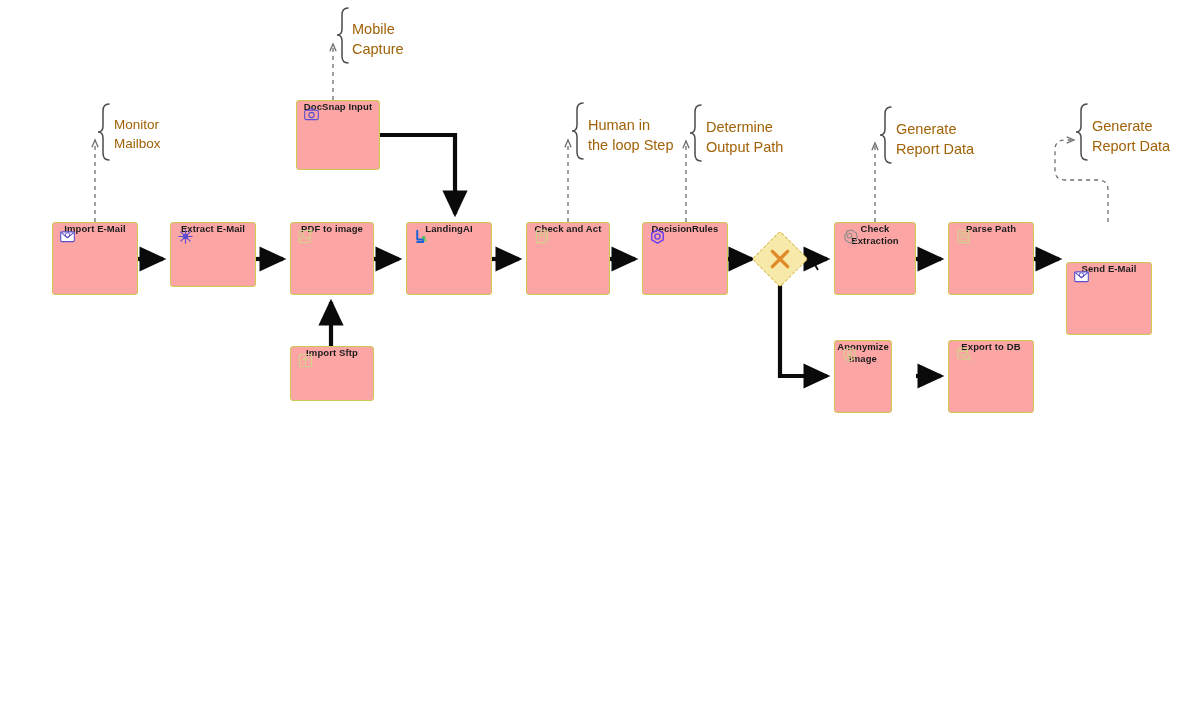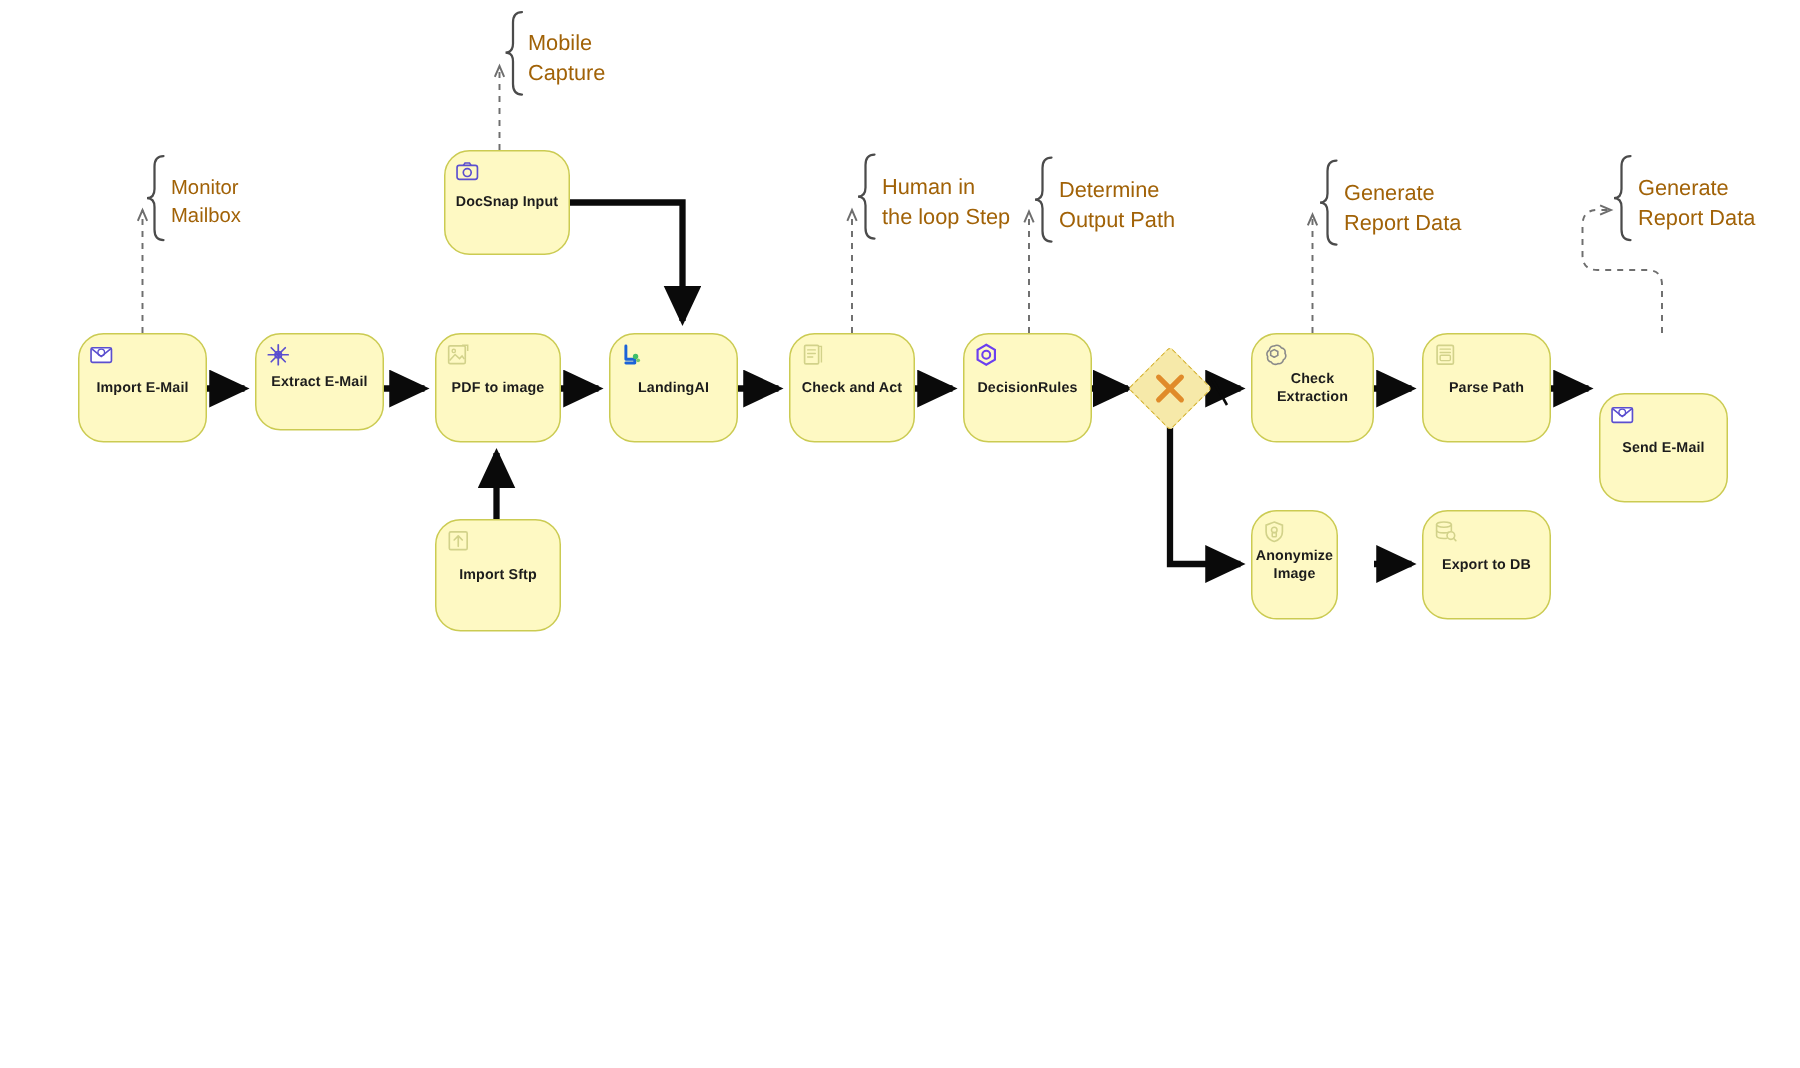--- a/index.html
+++ b/index.html
@@ -5,25 +5,25 @@
   html,body{margin:0;padding:0;background:#ffffff;}
   body{width:1200px;height:712px;position:relative;overflow:hidden;
        font-family:"Liberation Sans","DejaVu Sans",sans-serif;}
 
   #canvas{position:absolute;inset:0;width:1200px;height:712px;}
   #edges{position:absolute;left:0;top:0;width:1200px;height:712px;pointer-events:none;}
 
   
   .node{
     position:absolute;
-    background:#fef9c3;
+    background:#fca5a5;
     border:1.4px solid #cbcb52;
-    border-radius:17px;
+    border-radius:3px;
     box-sizing:border-box;
-    display:flex;align-items:center;justify-content:center;
+    display:flex;align-items:flex-start;justify-content:center;
   }
   .node .label{
     font-size:9.5px;
     font-weight:bold;
     color:#1c1c1c;
     text-align:center;
     line-height:1.25;
     letter-spacing:.1px;
     padding:0 5px;
     user-select:none;
@@ -219,21 +219,21 @@
 
   <div class="node" style="left:296px;top:100px;width:84px;height:70px;">
     <svg class="nicon" viewBox="0 0 20 20">
       <rect x="2" y="5" width="16" height="11" rx="1.8" fill="none" stroke="#5b4fcf" stroke-width="1.3"></rect>
       <path d="M7,5 L8.2,3.2 L11.8,3.2 L13,5" fill="none" stroke="#5b4fcf" stroke-width="1.2"></path>
       <circle cx="10" cy="10.6" r="3.1" fill="none" stroke="#5b4fcf" stroke-width="1.3"></circle>
     </svg>
     <span class="label">DocSnap Input</span>
   </div>
 
-  <div class="node" style="left:290px;top:346px;width:84px;height:75px;">
+  <div class="node" style="left:290px;top:346px;width:84px;height:55px;">
     <svg class="nicon" viewBox="0 0 20 20">
       <rect x="3" y="3" width="14" height="14" rx="1.2" fill="none" stroke="#d2d28a" stroke-width="1.3"></rect>
       <path d="M10,14.4 L10,6.4 M6.8,9.4 L10,6.2 L13.2,9.4" fill="none" stroke="#d2d28a" stroke-width="1.3" stroke-linecap="round" stroke-linejoin="round"></path>
     </svg>
     <span class="label">Import Sftp</span>
   </div>
 
   <div class="node" style="left:834px;top:340px;width:58px;height:73px;">
     <svg class="nicon" viewBox="0 0 20 20">
       <path d="M10,2.4 L16.4,4.8 L16.4,10 C16.4,14 13.4,16.6 10,17.6

